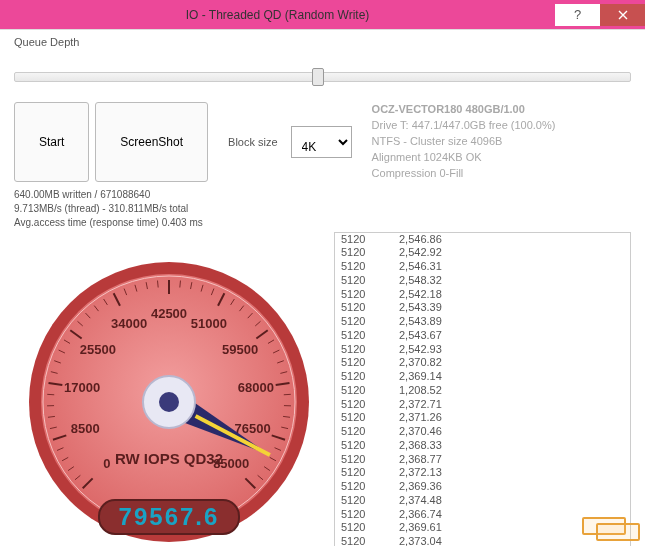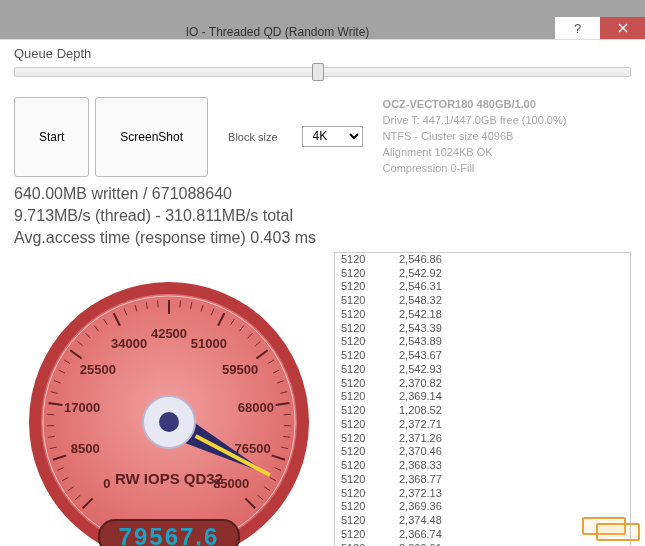--- a/index.html
+++ b/index.html
@@ -1,35 +1,35 @@
 <!DOCTYPE html>
 <html><head>
 <meta charset="utf-8">
 <style>
 *{box-sizing:border-box;margin:0;padding:0;font-family:"Segoe UI",Tahoma,sans-serif}
 body{background:#fff;width:645px;height:546px;overflow:hidden;position:relative}
-.titlebar{height:40px;background:#a3a3a3;border-bottom:1px solid #ddd;display:flex;align-items:flex-end;position:relative}
+.titlebar{height:30px;background:#ec4899;border-bottom:1px solid #ddd;display:flex;align-items:center;position:relative}
 .title-text{flex:1;text-align:center;font-size:12px;color:#333}
 .help-btn{width:45px;height:22px;background:#fff;border:none;font-size:13px;color:#555;cursor:pointer}
 .close-btn{width:45px;height:22px;background:#c75050;border:none;color:#fff;font-size:12px;cursor:pointer;display:flex;align-items:center;justify-content:center}
 .content{padding:6px 14px 10px 14px}
-.qd-label{font-size:13px;color:#555;margin-bottom:2px}
+.qd-label{font-size:11px;color:#555;margin-bottom:20px}
 .slider-wrap{margin-bottom:12px}
 .slider{width:100%;height:18px;-webkit-appearance:none;background:transparent}
 .slider::-webkit-slider-runnable-track{height:10px;background:linear-gradient(#f5f5f5,#e8e8e8);border:1px solid #ccc;border-radius:2px}
 .slider::-webkit-slider-thumb{-webkit-appearance:none;width:12px;height:18px;background:#e8e8e8;border:1px solid #999;border-radius:2px;margin-top:-5px;cursor:pointer}
 .row1{display:flex;gap:20px;margin-bottom:4px}
 .btns{display:flex;gap:6px}
 .btn{padding:5px 24px;font-size:12px;background:#fafafa;border:1px solid #bbb;border-radius:3px;cursor:pointer}
-.block-sz{display:flex;align-items:center;gap:24px}
+.block-sz{display:flex;align-items:center;gap:13px}
 .block-sz-label{font-size:11px;color:#555}
-.block-sel{font-size:12px;padding:1px 18px 2px 6px;border:1px solid #aaa;background:#fff}
+.block-sel{font-size:12px;padding:12px 18px 2px 6px;border:1px solid #aaa;background:#fff}
 .drive-info{font-size:11px;color:#a8a8a8;line-height:1.45}
 .drive-name{font-weight:700}
-.stats{font-size:16px;color:#555;line-height:1.4;margin-top:6px;}
+.stats{font-size:10px;color:#555;line-height:1.4;margin-top:6px;}
 .lower{display:flex;gap:10px;margin-top:2px}
 .gauge-wrap{width:310px;flex-shrink:0;position:relative}
 .gauge-svg{display:block}
 .log-wrap{flex:1;min-width:0}
 .log-label{font-size:11px;color:#555;margin-bottom:2px}
 .log-box{border:1px solid #ccc;height:320px;overflow-y:scroll;font-size:11px;color:#555;background:#fff;position:relative}
 .log-box::-webkit-scrollbar{width:18px}
 .log-box::-webkit-scrollbar-track{background:#f0f0f0;border-left:1px solid #ddd}
 .log-box::-webkit-scrollbar-thumb{background:#cfcfcf;border:1px solid #aaa}
 .log-box::-webkit-scrollbar-button{height:17px;background:#e8e8e8;border:1px solid #bbb}

